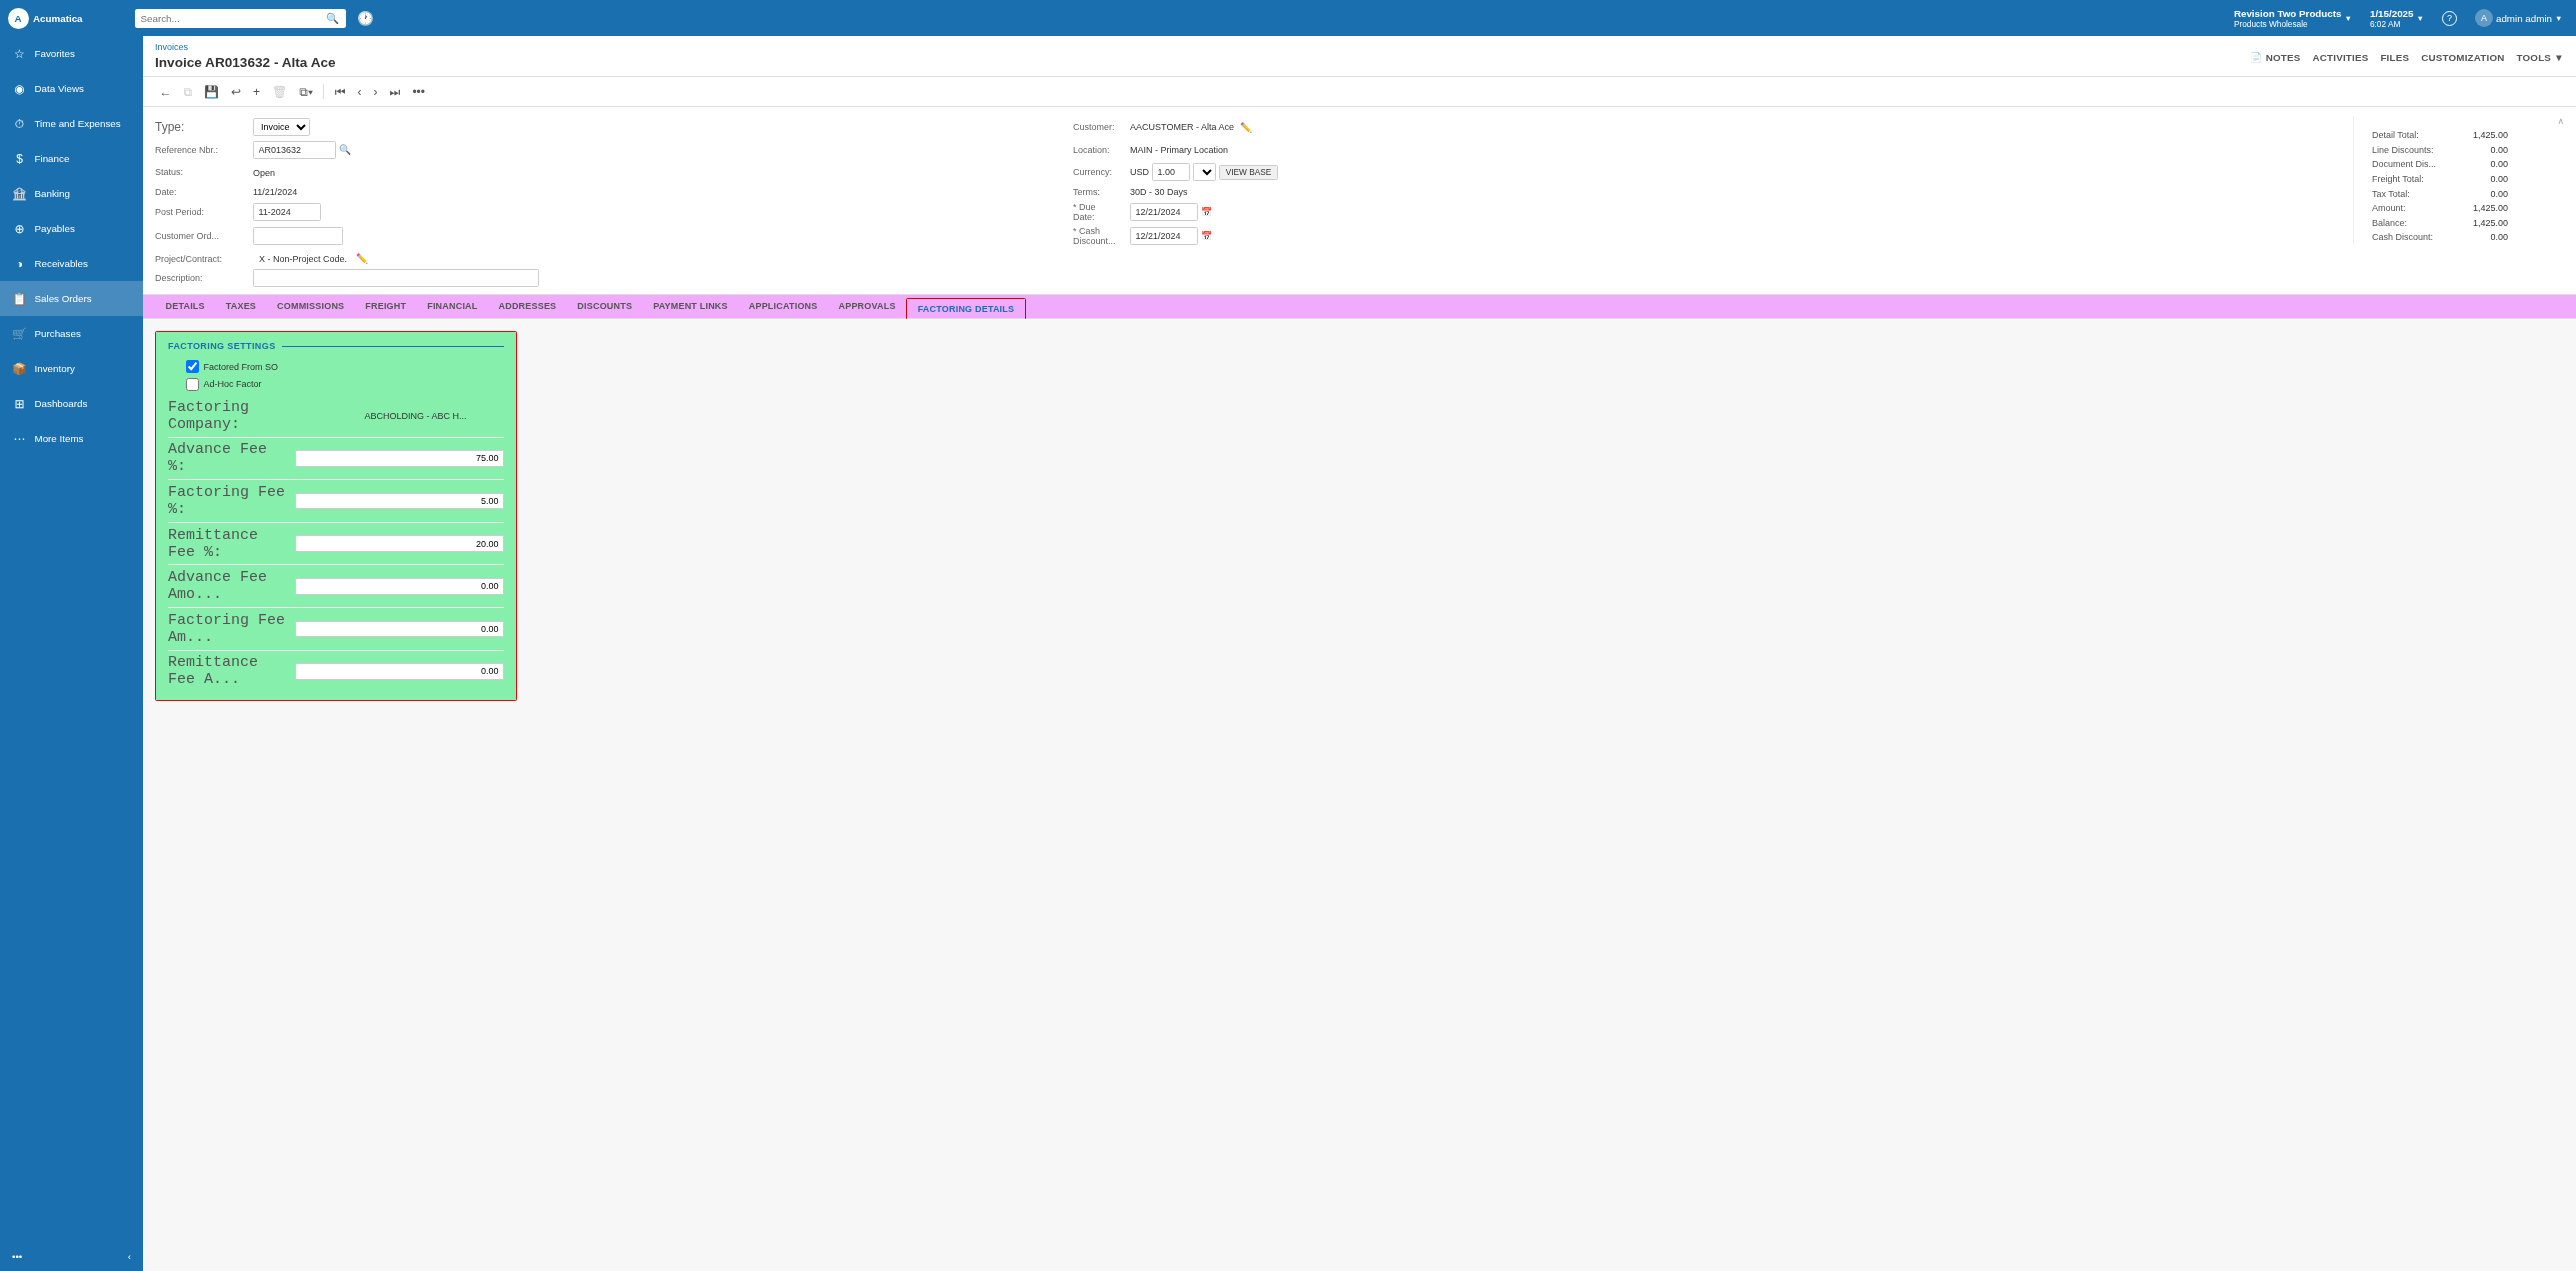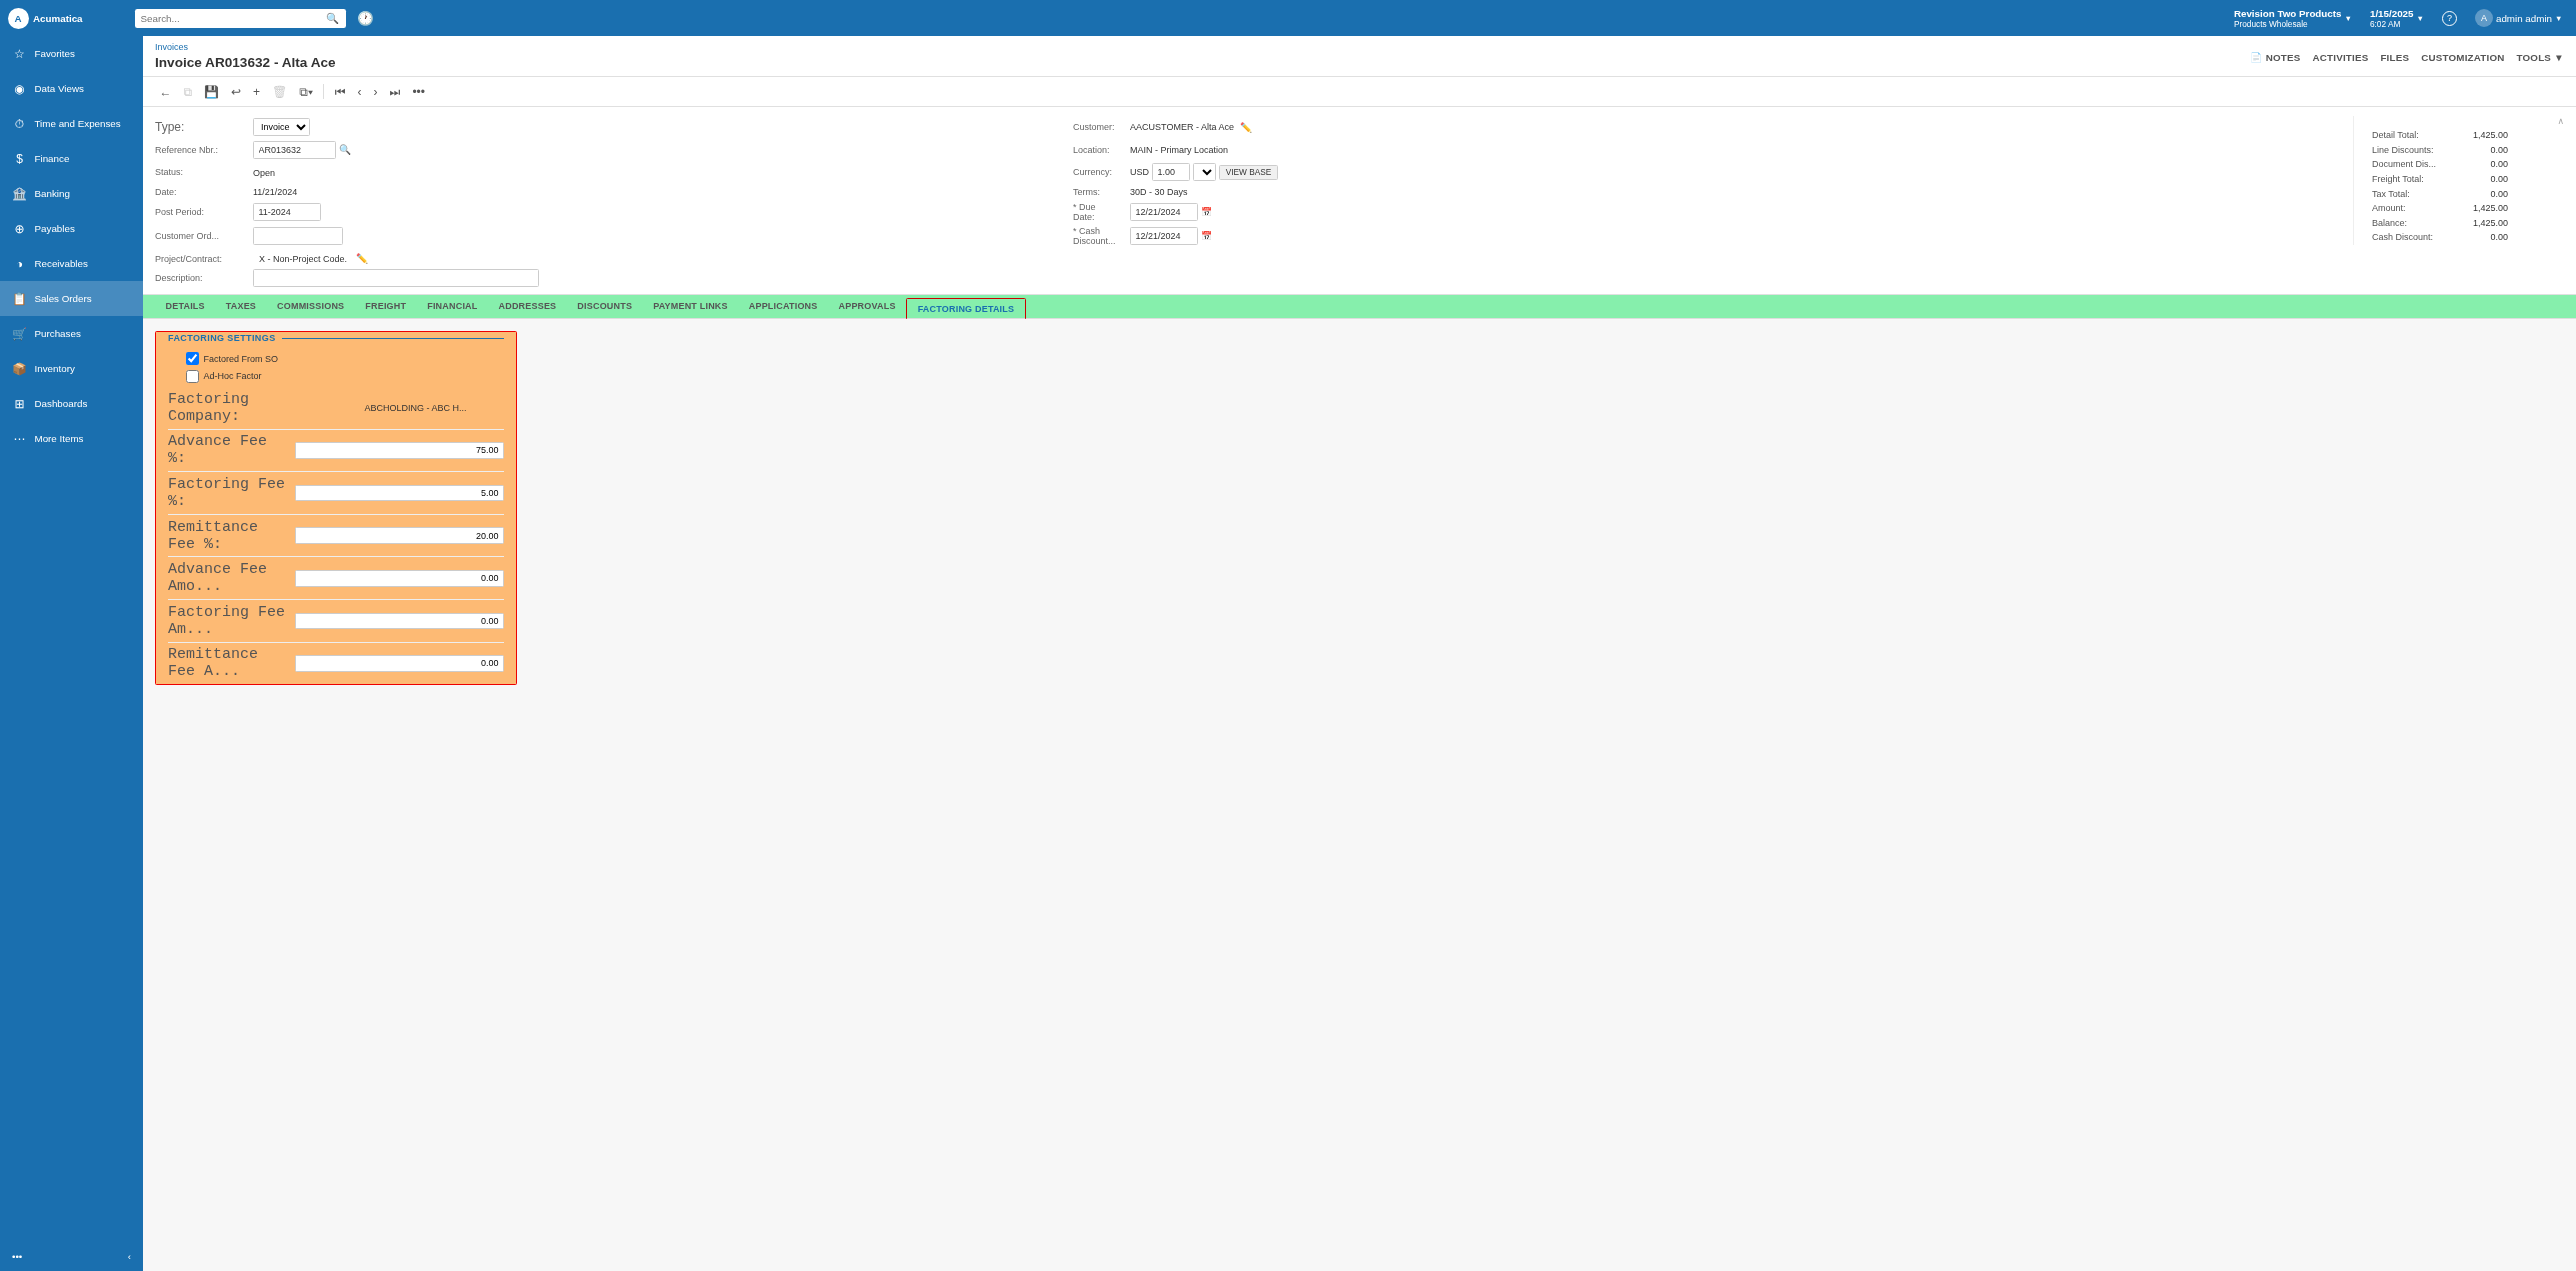--- a/index.html
+++ b/index.html
@@ -240,21 +240,21 @@
       cursor: pointer;
       color: #333;
     }
     .cal-icon { color: #1a6faf; font-size: 9px; cursor: pointer; }
 
     
     .tabs-bar {
       display: flex;
       border-bottom: 0.8px solid #ddd;
       padding: 0 12px;
-      background: #86efac;
+      background: #f0abfc;
       flex-shrink: 0;
     }
     .tab {
       padding: 6px 10.5px;
       font-size: 9px;
       color: #555;
       cursor: pointer;
       border-bottom: 1.5px solid transparent;
       white-space: nowrap;
       font-weight: bold;
@@ -271,22 +271,22 @@
     .tab-content {
       flex: 1;
       overflow-y: auto;
       padding: 12px;
       background: #f7f7f7;
     }
 
     
     .factoring-box {
       border: 1.5px solid #e00;
-      background: #fdba74;
-      padding: 1px 12px;
+      background: #86efac;
+      padding: 9px 12px;
       max-width: 362px;
       border-radius: 1.5px;
     }
     .factoring-title-row {
       display: flex;
       align-items: center;
       gap: 6px;
       margin-bottom: 9px;
     }
     .factoring-title {

